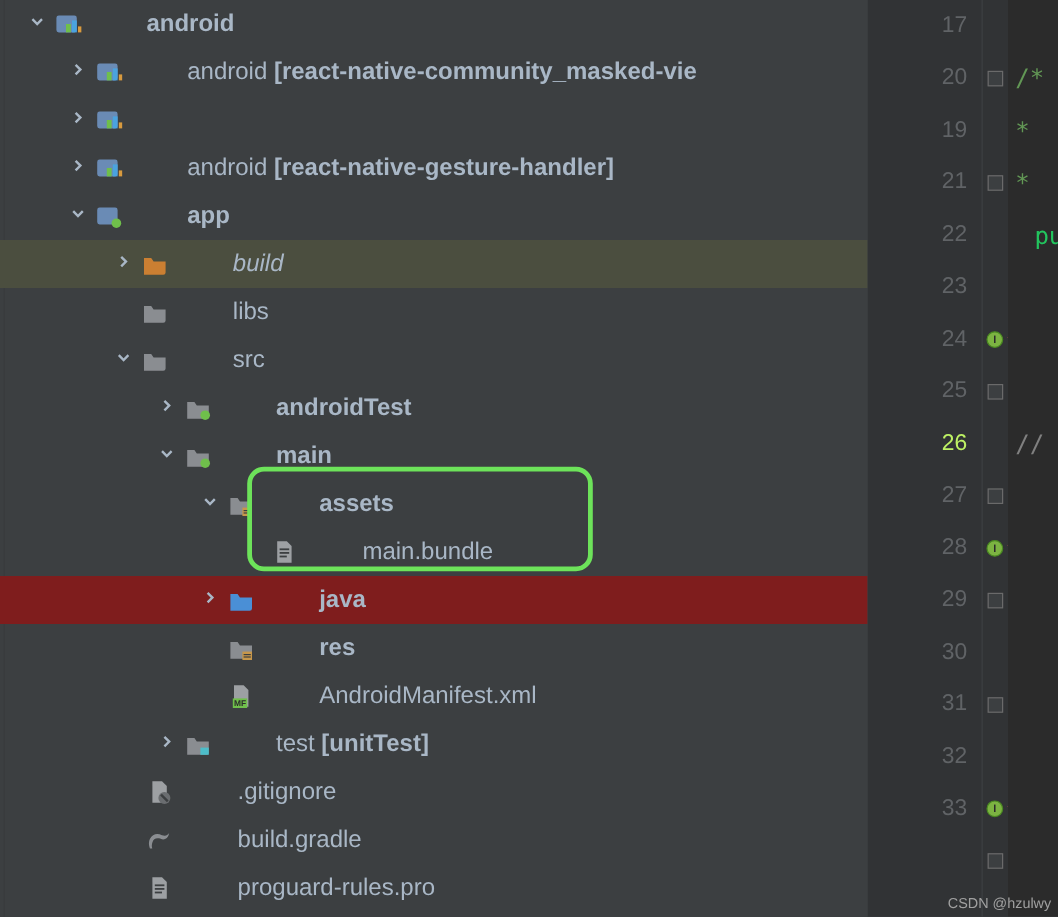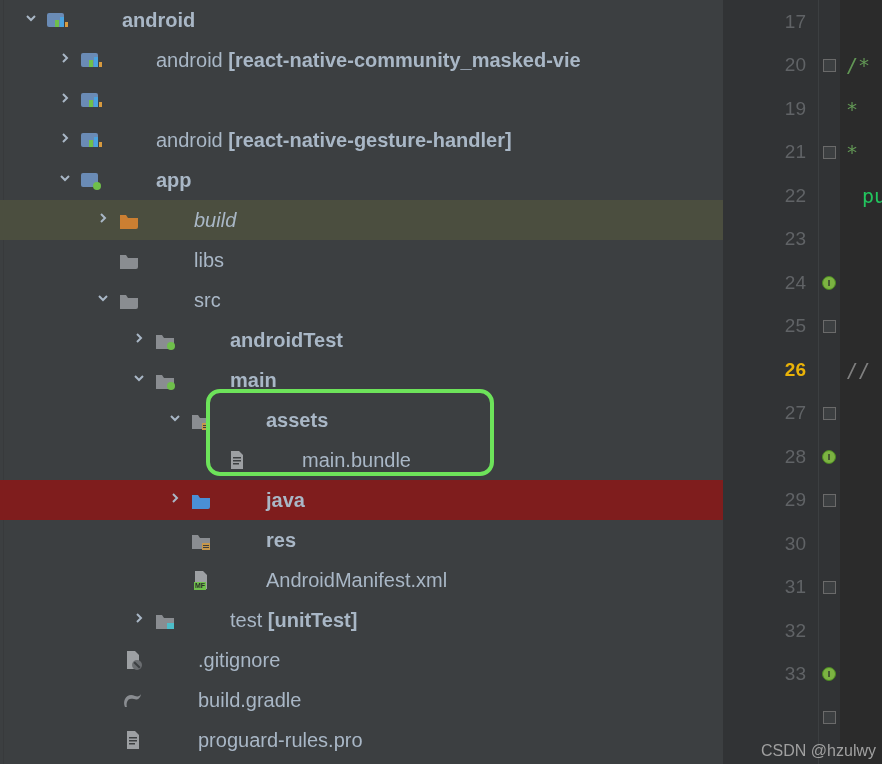--- a/index.html
+++ b/index.html
@@ -93,21 +93,21 @@
       position:relative;
       overflow:hidden;
     }
     .eline{height:43.5px;display:flex;align-items:center;padding-left:6px;white-space:nowrap;font-family:Menlo,Consolas,monospace;font-size:20px;}
     .c-comment{color:#629755;}
     .c-kw{color:#22c55e;margin-left:16px;}
     .c-comment2{color:#808080;}
     .watermark{
       position:absolute;
       right:6px;bottom:4px;
-      color:#a0a0a0;font-size:16px;
+      color:#a0a0a0;font-size:12px;
       z-index:10;
     }
     .vsep{
       position:absolute;
       left:3px;top:0;bottom:0;width:1px;background:#2b2b2b3a;
     }
   </style>
 </head>
 <body>
 
@@ -389,21 +389,21 @@
 
 <div class="gutter" id="gutter">
     <div class="gline">17</div>
     <div class="gline">20</div>
     <div class="gline">19</div>
     <div class="gline">21</div>
     <div class="gline">22</div>
     <div class="gline">23</div>
     <div class="gline">24<span class="mark">I</span><span class="arrUp">↑</span></div>
     <div class="gline">25</div>
-    <div class="gline" style="color: #eab308; font-weight: bold;">26</div>
+    <div class="gline" style="color: #bef264;">26</div>
     <div class="gline">27</div>
     <div class="gline">28<span class="mark">I</span><span class="arrUp">↑</span></div>
     <div class="gline">29</div>
     <div class="gline">30</div>
     <div class="gline">31</div>
     <div class="gline">32</div>
     <div class="gline">33<span class="mark">I</span><span class="arrUp">↑</span></div>
   </div>
 <div class="foldcol" id="foldcol">
     <div class="fline"></div>

